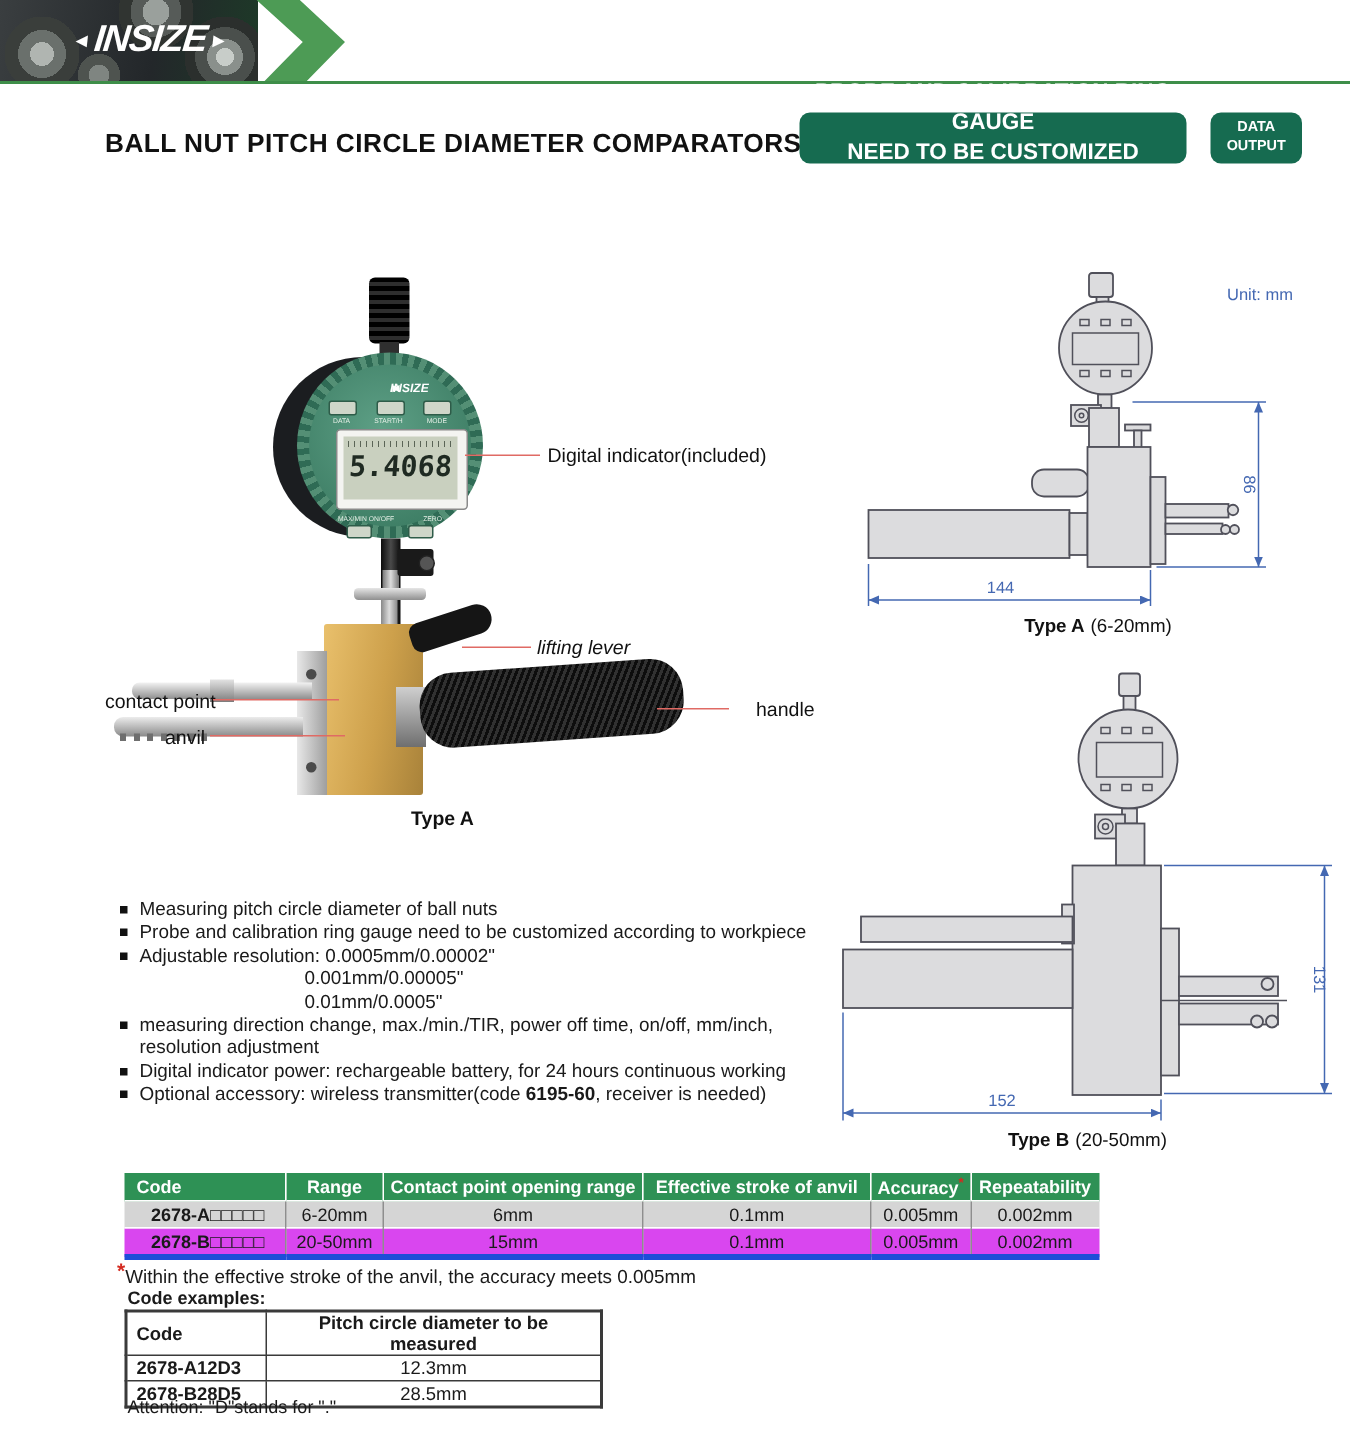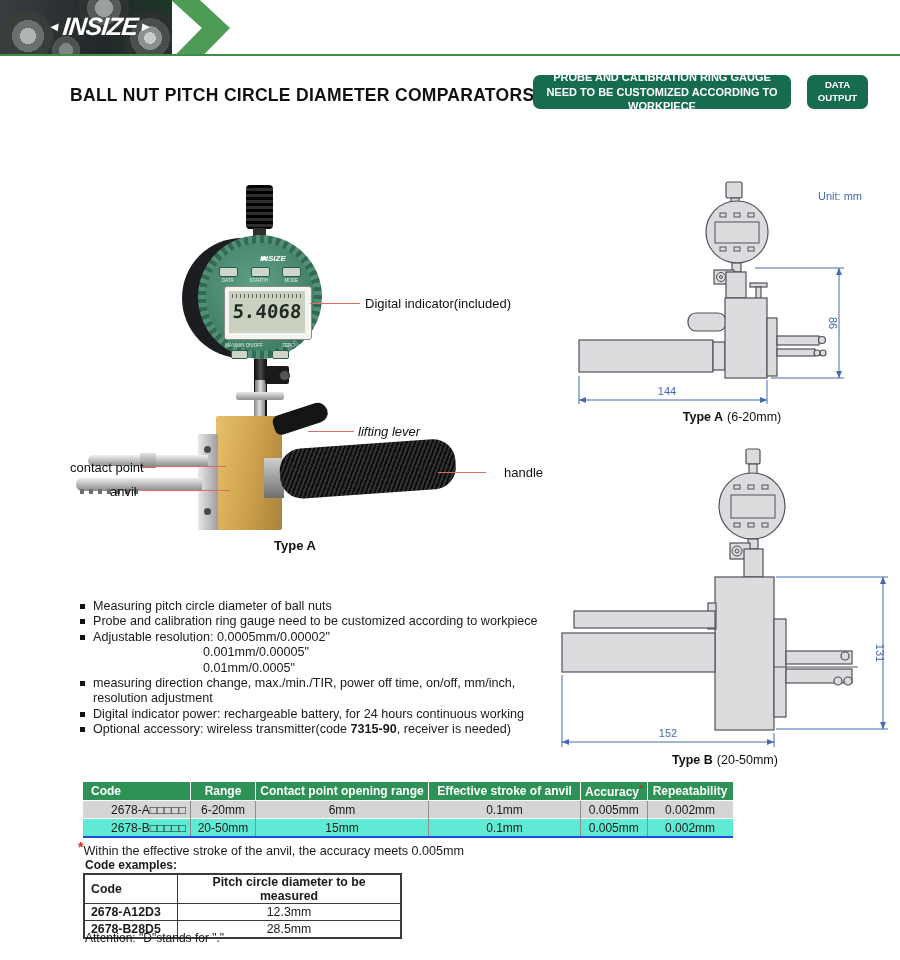--- a/index.html
+++ b/index.html
@@ -19,21 +19,21 @@
     clip-path:polygon(12% 0,55% 0,100% 52%,62% 100%,20% 100%,58% 52%);}
   .logo{position:absolute;left:48px;top:12px;display:flex;align-items:center;gap:2px;color:#fff;
     font-style:italic;font-weight:bold;transform:skewX(-6deg);}
   .logo .word{font-size:25px;letter-spacing:-1px;}
   .logo .arr{font-size:13px;line-height:1;}
 
   
   .title{position:absolute;left:70px;top:85px;font-size:17.5px;font-weight:bold;letter-spacing:.3px;color:#111;}
   .badge{position:absolute;top:75px;height:34px;background:#166b50;border-radius:7px;color:#fff;
     font-weight:bold;display:flex;flex-direction:column;justify-content:center;text-align:center;line-height:1.35;}
-  .badge1{left:533px;width:258px;font-size:11px;}
+  .badge1{left:533px;width:258px;font-size:15px;}
   .badge2{left:807px;width:61px;font-size:9.6px;}
 
   
   .ph{position:absolute;left:60px;top:140px;width:500px;height:425px;}
   .ph *{position:absolute;}
   .back-disc{left:122px;top:98px;width:120px;height:120px;border-radius:50%;background:#1b1d20;}
   .cap{left:186px;top:45px;width:27px;height:44px;border-radius:4px;
     background:repeating-linear-gradient(180deg,#000 0 3px,#2e2e2e 3px 6px);}
   .cap-neck{left:193px;top:88px;width:13px;height:24px;background:#2f2f2f;}
   .ring{left:138px;top:95px;width:124px;height:124px;border-radius:50%;
@@ -98,23 +98,23 @@
   .feat{position:relative;padding-left:13px;line-height:15.4px;}
   .feat .sq{position:absolute;left:0;top:5px;width:5px;height:5px;background:#111;}
   .feat.cont-res{padding-left:123px;}
   .feat b{font-weight:bold;}
 
   
   .spec{position:absolute;left:83px;top:782px;border-collapse:collapse;font-size:12px;}
   .spec th{background:#2e9155;color:#fff;font-weight:bold;height:18px;padding:0 4px;border-left:1px solid #fff;text-align:center;}
   .spec th:first-child{border-left:none;text-align:left;padding-left:8px;}
   .spec td{height:17px;padding:0 4px;text-align:center;border-left:1px solid #8e8e8e;border-top:1px solid #fff;}
-  .spec td:first-child{border-left:none;text-align:right;padding-left:8px;font-weight:normal;}
+  .spec td:first-child{border-left:none;text-align:center;padding-left:8px;font-weight:bold;}
   .spec tr.odd td{background:#d5d5d5;}
-  .spec tr.even td{background:#5eead4;border-bottom:2px solid #1d4ed8;}
+  .spec tr.even td{background:#d946ef;border-bottom:4px solid #1d4ed8;}
   .red{color:#d42a20;}
   .spec sup{font-size:9px;}
 
   
   .footnote{position:absolute;left:78px;top:839px;font-size:12.6px;}
   .footnote .mark{color:#d42a20;font-size:14px;font-weight:bold;vertical-align:3px;}
   .ce-head{position:absolute;left:85px;top:858px;font-size:12px;font-weight:bold;}
   .ce{position:absolute;left:83px;top:873px;border-collapse:collapse;font-size:12.3px;border:2px solid #3a3a3a;}
   .ce th,.ce td{border:1.5px solid #3a3a3a;height:16px;padding:0 6px;}
   .ce th{font-weight:bold;text-align:left;}
@@ -308,21 +308,21 @@
     <div class="feat"><span class="sq"></span><span>Measuring pitch circle diameter of ball nuts</span></div>
     <div class="feat"><span class="sq"></span><span>Probe and calibration ring gauge need to be customized according to workpiece</span></div>
     <div class="feat"><span class="sq"></span><span>Adjustable resolution: 0.0005mm/0.00002"</span></div>
     <div class="feat cont-res"><span>0.001mm/0.00005"</span></div>
     <div class="feat cont-res"><span>0.01mm/0.0005"</span></div>
     <div class="feat"><span class="sq"></span></div>
     <div class="feat"><span>measuring direction change, max./min./TIR, power off time, on/off, mm/inch,</span></div>
     <div class="feat"><span>resolution adjustment</span></div>
     <div class="feat"><span class="sq"></span><span>Digital indicator power: rechargeable battery, for 24 hours continuous working</span></div>
     <div class="feat"><span class="sq"></span>
-      <span><span>Optional accessory: wireless transmitter(code </span><b>7315-90</b><span>, receiver is needed)</span></span>
+      <span><span>Optional accessory: wireless transmitter(code </span><b>6195-60</b><span>, receiver is needed)</span></span>
     </div>
   </div>
 
   <table class="spec">
     <tbody>
         <tr>
       <th style="width:95px;">Code</th>
       <th style="width:56px;">Range</th>
       <th style="width:164px;">Contact point opening range</th>
       <th style="width:143px;">Effective stroke of anvil</th>

